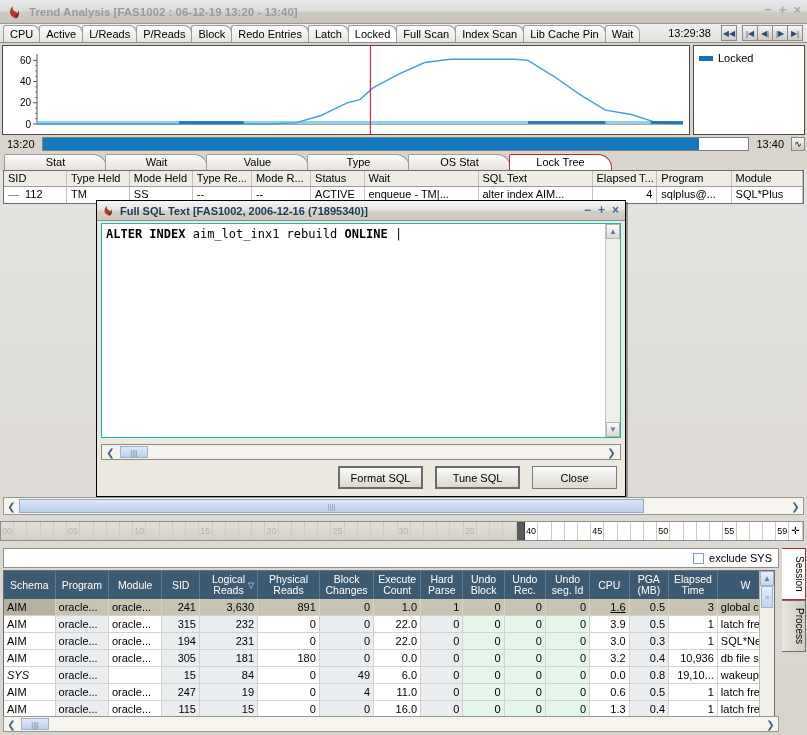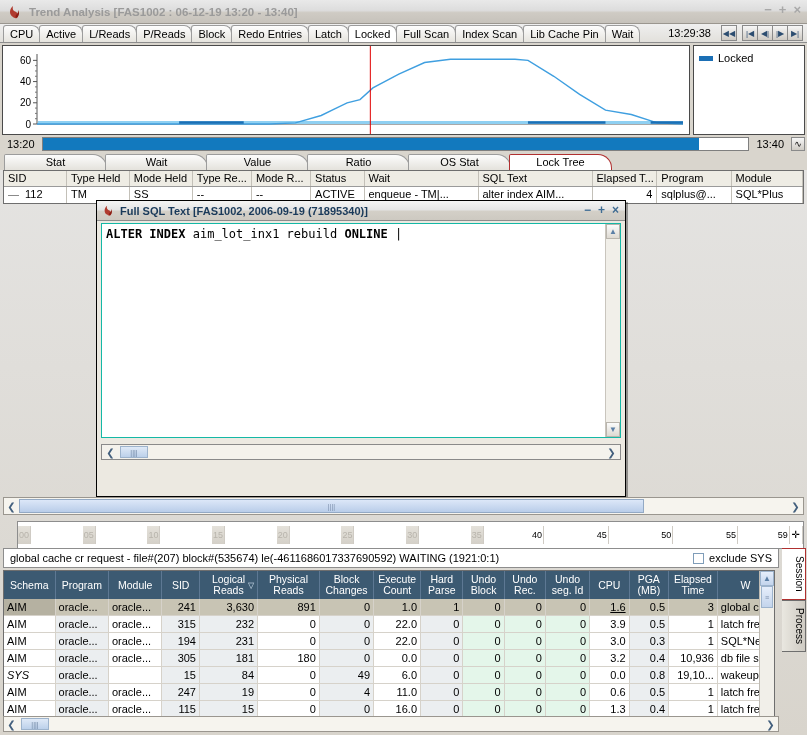--- a/index.html
+++ b/index.html
@@ -133,22 +133,22 @@
             background:#f6f4ee; border:1px solid #9a968f; display:flex; align-items:center;
             justify-content:space-between; }
   .hs-arrow { width:15px; text-align:center; font-size:10px; color:#44607e; }
   .hs-track { flex:1; height:14px; position:relative; }
   .hs-thumb { position:absolute; left:0; top:0; height:14px; width:625px;
               background:linear-gradient(#dce7f8,#b9cde9); border:1px solid #93a9c4;
               display:flex; align-items:center; justify-content:center;
               font-size:7px; color:#7c8fab; }
 
   
-  .ruler { position:absolute; left:17px; right:3px; top:521px; height:28px;
-           background:#fff; border:1px solid #8d8d8d; display:flex; overflow:hidden;align-items:center; }
+  .ruler { position:absolute; left:0; right:3px; top:521px; height:20px;
+           background:#fff; border:1px solid #8d8d8d; display:flex; overflow:hidden; }
   .rk { width:14px; border-right:1px solid #cfcbc4; font-size:9px; line-height:18px;
         padding-left:1px; }
   .rk.off { background:linear-gradient(#e4e1da,#d4d0c8); color:#b8b4ac; }
   .rk.cursor { background:#5a5a5a; border-right:1px solid #3a3a3a; }
   .rk.on { background:#fff; color:#000; }
 
   
   .statusline { position:absolute; left:3px; right:28px; top:548px; height:20px;
                 background:#fff; border:1px solid #8d8d8d;
                 display:flex; align-items:center; padding:0 6px; font-size:11px; }
@@ -278,21 +278,21 @@
       <div class="tfill" id="tfill" style="width: 93%;"></div>
     </div>
     <span class="tlabel">13:40</span>
     <div class="tbtn">∿</div>
   </div>
 
   <div class="sectabs" id="sectabs">
       <div class="stab">Stat</div>
       <div class="stab">Wait</div>
       <div class="stab">Value</div>
-      <div class="stab">Ratio</div>
+      <div class="stab">Type</div>
       <div class="stab">OS Stat</div>
       <div class="stab sel">Lock Tree</div>
     </div>
 
   <div class="lockgrid" id="lockgrid">
       <div class="lgrow lghead">
         <div class="lgc" style="width: 66px;">SID</div>
         <div class="lgc" style="width: 66px;">Type Held</div>
         <div class="lgc" style="width: 66px;">Mode Held</div>
         <div class="lgc" style="width: 62px;">Type Re...</div>
@@ -320,21 +320,21 @@
     </div>
 
   <div class="dialog">
     <div class="dlg-title">
       <span class="tb-icon">
         <svg width="13" height="13" viewBox="0 0 16 16">
           <path d="M5 13 C1 11 1 5 5 2 C4 6 6 7 8 8 C10 9 11 12 9 14 C7 14.6 6 13.8 5 13 Z" fill="#b03a2e"></path>
           <path d="M8 14 C11 13 12 9 10 6 C10.6 9 9 10 8 11 C7.4 12 7.4 13.4 8 14 Z" fill="#8c1d14"></path>
         </svg>
       </span>
-      <b>Full SQL Text [FAS1002, 2006-09-19 (71895340)]</b>
+      <b>Full SQL Text [FAS1002, 2006-12-16 (71895340)]</b>
       <span class="dlg-ctrls">
         <span>−</span>
         <span>+</span>
         <span>×</span>
       </span>
     </div>
 
     <div class="dlg-body">
       <div class="sqltext" id="sqltext"><b>ALTER INDEX </b><span>aim_lot_inx1 rebuild </span><b>ONLINE </b><span>|</span></div>
       <div class="vscroll">
@@ -344,20 +344,25 @@
     </div>
 
     <div class="hscroll">
       <div style="display:flex;align-items:center">
         <span class="hs-arrow">❮</span>
         <span class="hthumb">||||</span>
       </div>
       <span class="hs-arrow">❯</span>
     </div>
 
+    <div class="dlg-buttons" id="dlgbtns">
+        <div class="dbtn def">Format SQL</div>
+        <div class="dbtn def">Tune SQL</div>
+        <div class="dbtn">Close</div>
+      </div>
   </div>
 
   <div class="mainhs">
     <span class="hs-arrow">❮</span>
     <div class="hs-track">
       <div class="hs-thumb">||||</div>
     </div>
     <span class="hs-arrow">❯</span>
   </div>
 
@@ -419,21 +424,20 @@
       <div class="rk on"></div>
       <div class="rk on">55</div>
       <div class="rk on"></div>
       <div class="rk on"></div>
       <div class="rk on"></div>
       <div class="rk on">59</div>
       <div class="rk on" style="font-size: 10px; text-align: center; padding: 0px;">✛</div>
     </div>
 
   <div class="statusline">
-    <span>global cache cr request - file#(207) block#(535674) le(-4611686017337690592) WAITING (1921:0:1)</span>
     <span class="excl">
       <i class="chk"></i>
       <span>exclude SYS</span>
     </span>
   </div>
 
   <div class="gridwrap">
     <div class="ghead" id="ghead">
         <div class="gh" style="width: 55px;">
           <span style="white-space: pre-line;">Schema</span>

